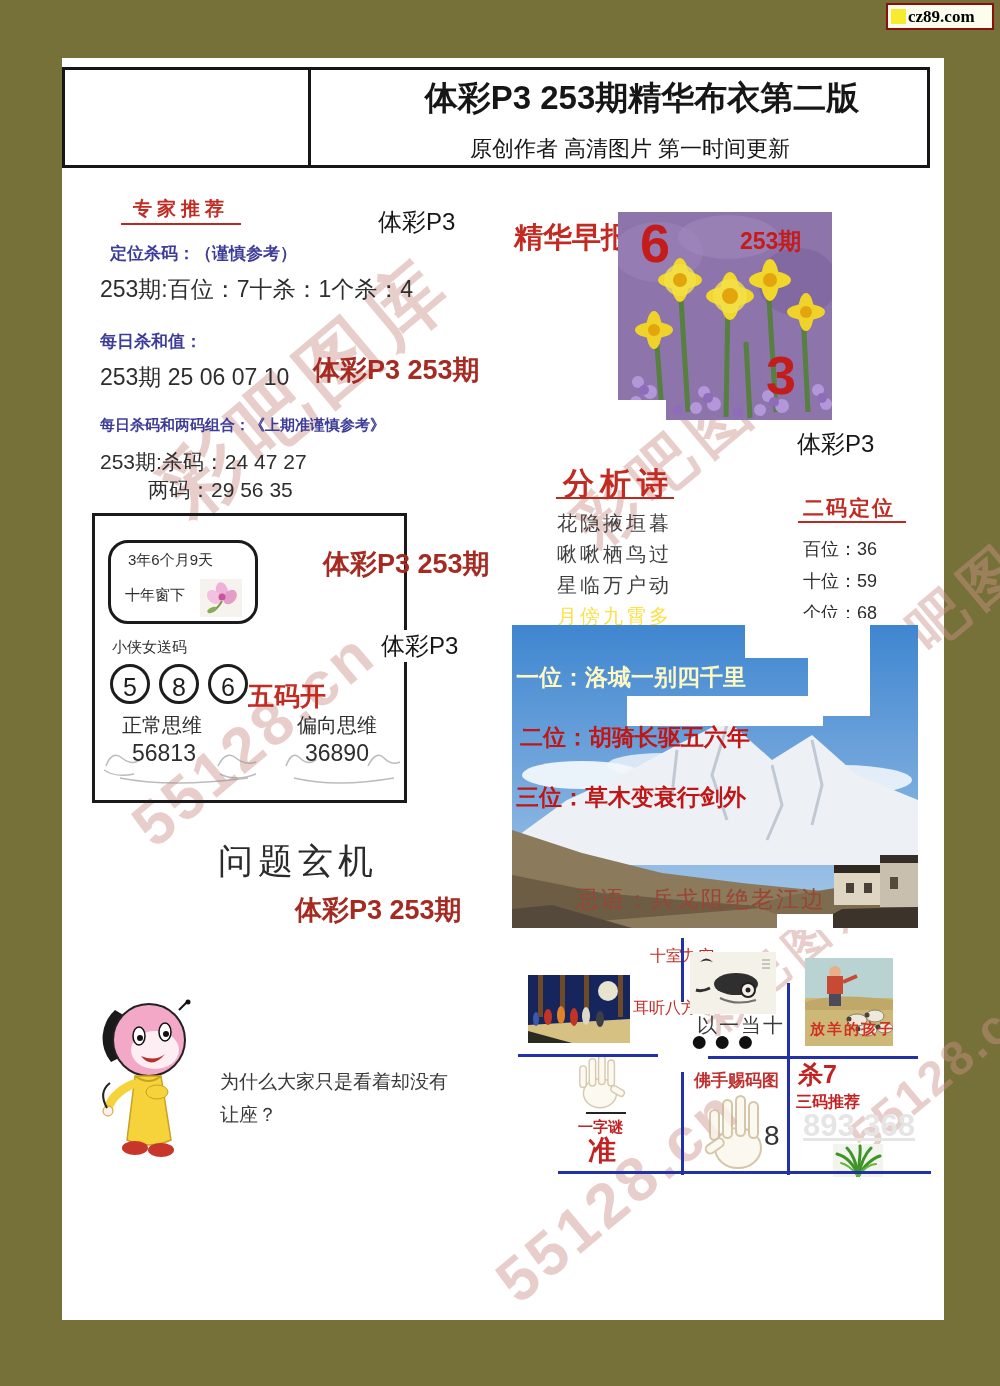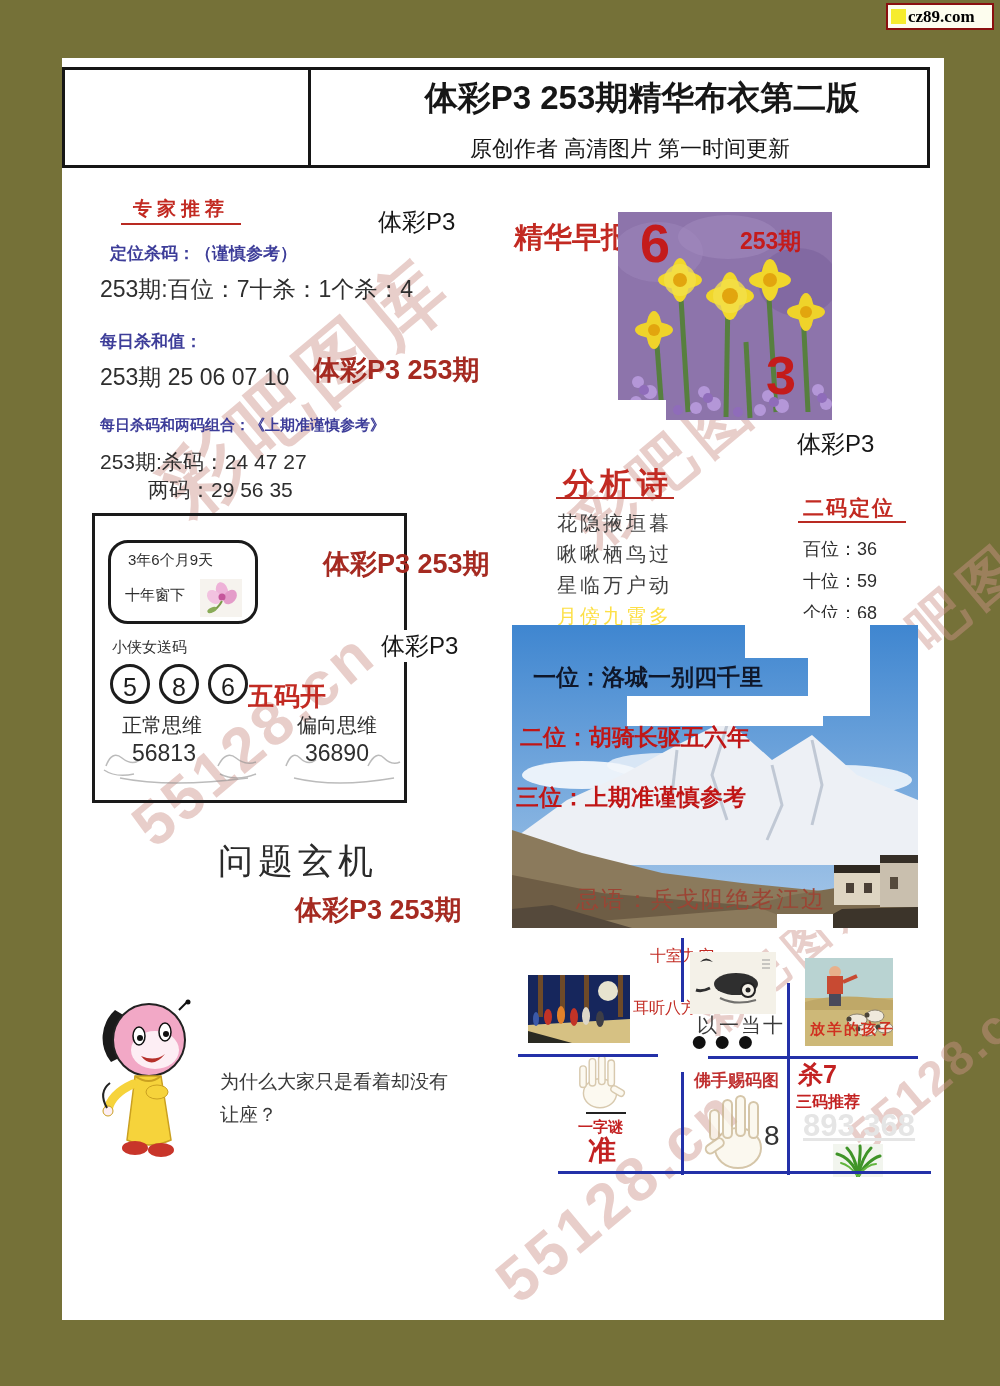--- a/index.html
+++ b/index.html
@@ -238,23 +238,23 @@
         <rect x="378" y="252" width="8" height="12" fill="#554a3c"></rect>
         <polygon points="296,303 406,303 406,282 330,284" fill="#3c342a"></polygon>
       </g>
       <polygon points="0,303 120,303 40,280 0,284" fill="#55493b"></polygon>
     </svg>
   </div>
   <div class="patch" style="left:745px;top:618px;width:125px;height:40px;"></div>
   <div class="patch" style="left:808px;top:652px;width:62px;height:64px;"></div>
   <div class="patch" style="left:627px;top:696px;width:196px;height:30px;"></div>
   <div class="patch" style="left:777px;top:914px;width:56px;height:16px;"></div>
-  <div class="ovl bold" style="left:533px;top:662px;font-size:23px;color:#0f172a;">一位：洛城一别四千里</div>
+  <div class="ovl bold" style="left:516px;top:662px;font-size:23px;color:#fef9c3;">一位：洛城一别四千里</div>
   <div class="ovl bold" style="left:520px;top:722px;font-size:23px;color:#c01616;">二位：胡骑长驱五六年</div>
-  <div class="ovl bold" style="left:516px;top:782px;font-size:23px;color:#c01616;">三位：上期准谨慎参考</div>
+  <div class="ovl bold" style="left:516px;top:782px;font-size:23px;color:#c01616;">三位：草木变衰行剑外</div>
   <div class="ovl" style="left:576px;top:884px;font-size:23px;color:#9c4434;letter-spacing:2px;">忌语：兵戈阻绝老江边</div>
 
   <div class="txt" style="left:218px;top:838px;font-size:35px;color:#2b2b2b;letter-spacing:5px;">问题玄机</div>
   <div class="txt dred bold" style="left:295px;top:892px;font-size:27px;">体彩P3 253期</div>
 
   <div class="photo" style="left:95px;top:998px;width:110px;height:160px;">
     <svg width="110" height="160" viewBox="0 0 110 160">
       <path d="M20,12 A38,38 0 0 0 16,64 L28,58 A30,30 0 0 1 30,18 Z" fill="#1a1a1a"></path>
       <circle cx="54" cy="42" r="36" fill="#f2a8c6" stroke="#222222" stroke-width="2"></circle>
       <ellipse cx="60" cy="52" rx="24" ry="19" fill="#fdeef4"></ellipse>

